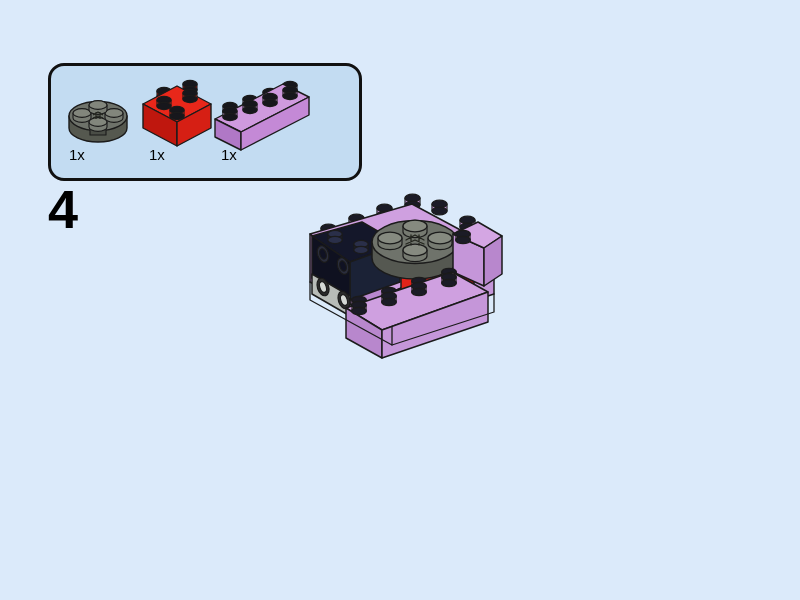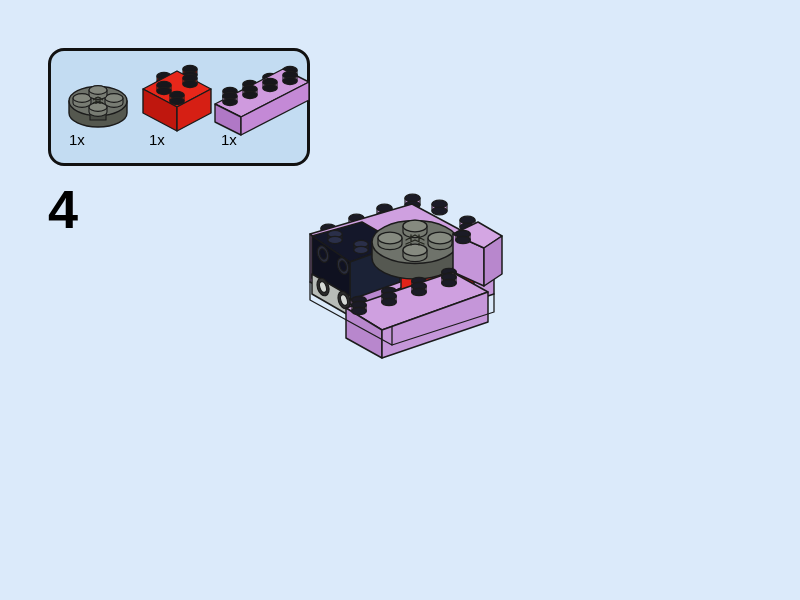--- a/index.html
+++ b/index.html
@@ -15,22 +15,22 @@
   #page {
     position: relative;
     width: 800px;
     height: 600px;
     background: #dbeafa;
   }
   
   #parts-box {
     position: absolute;
     left: 48px;
-    top: 48px;
-    width: 262px;
+    top: 63px;
+    width: 314px;
     height: 118px;
     background: #c3dcf2;
     border: 3px solid #111111;
     border-radius: 16px;
     box-sizing: border-box;
   }
   .part-slot {
     position: absolute;
     top: 0;
     height: 100%;

